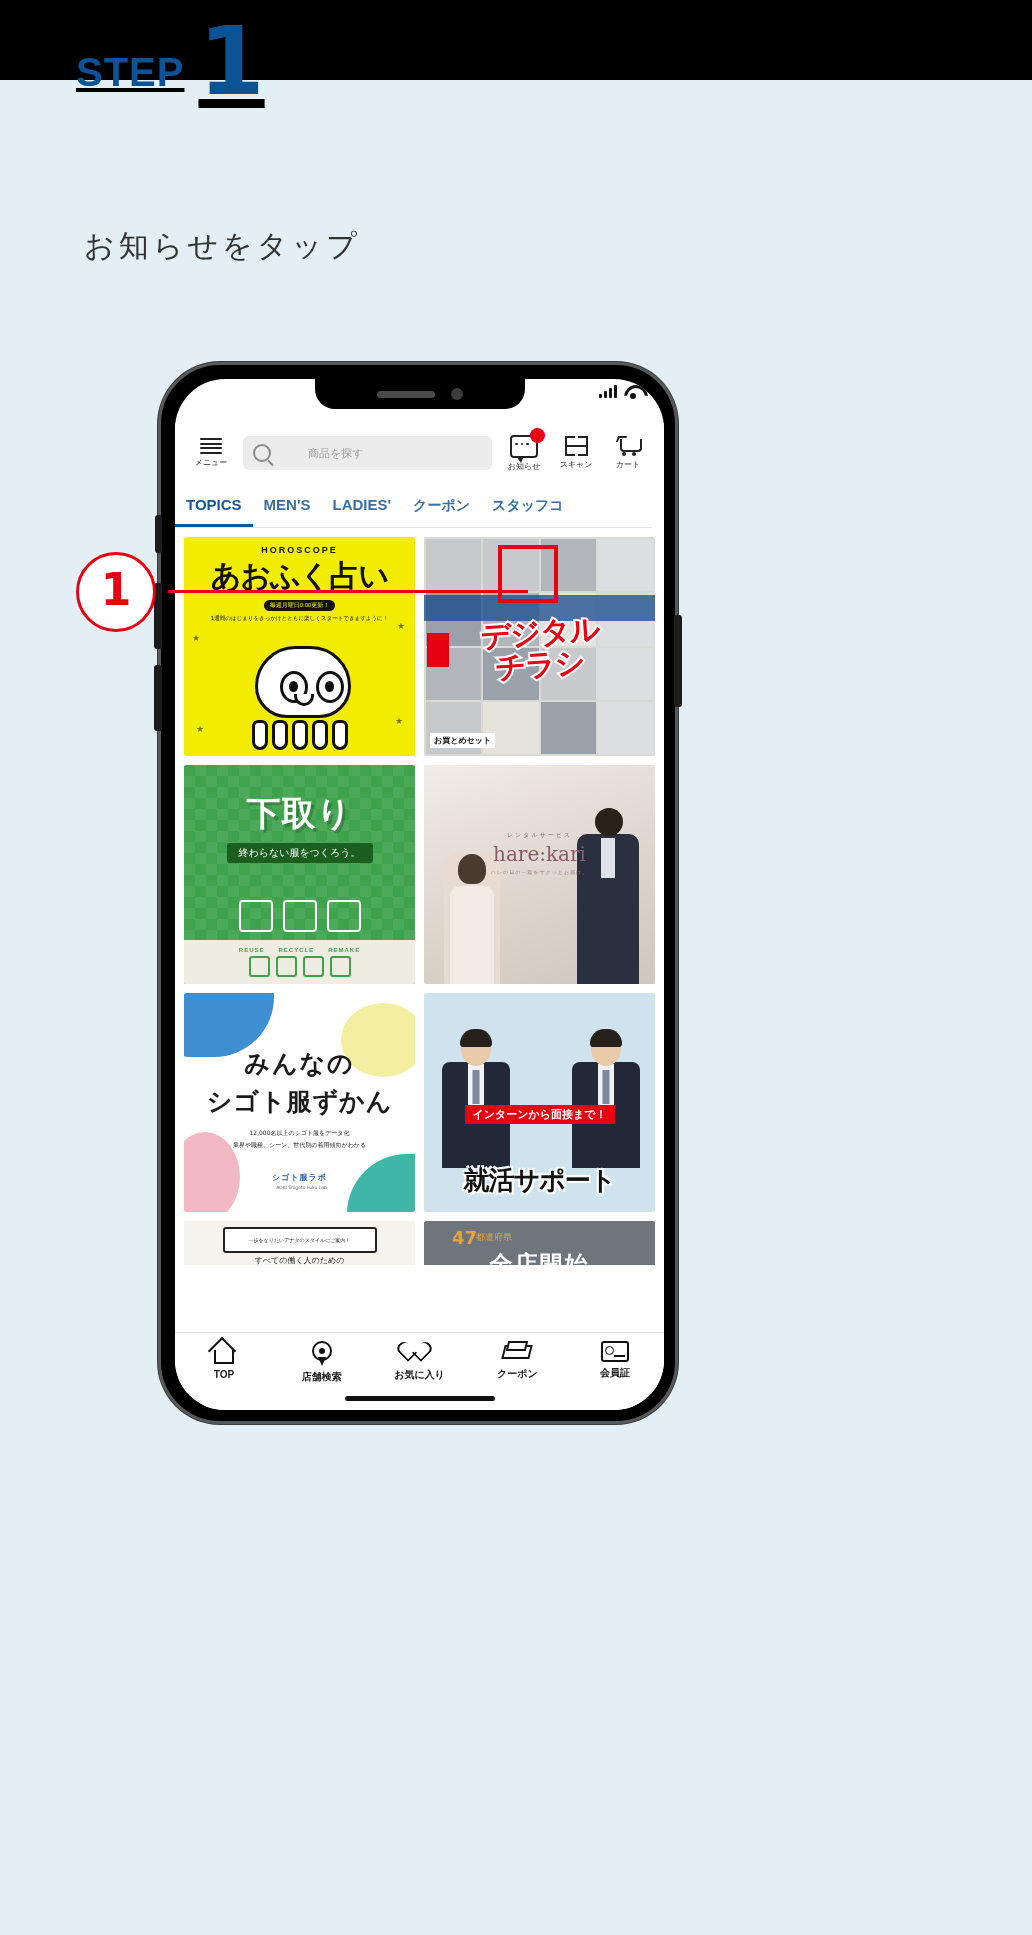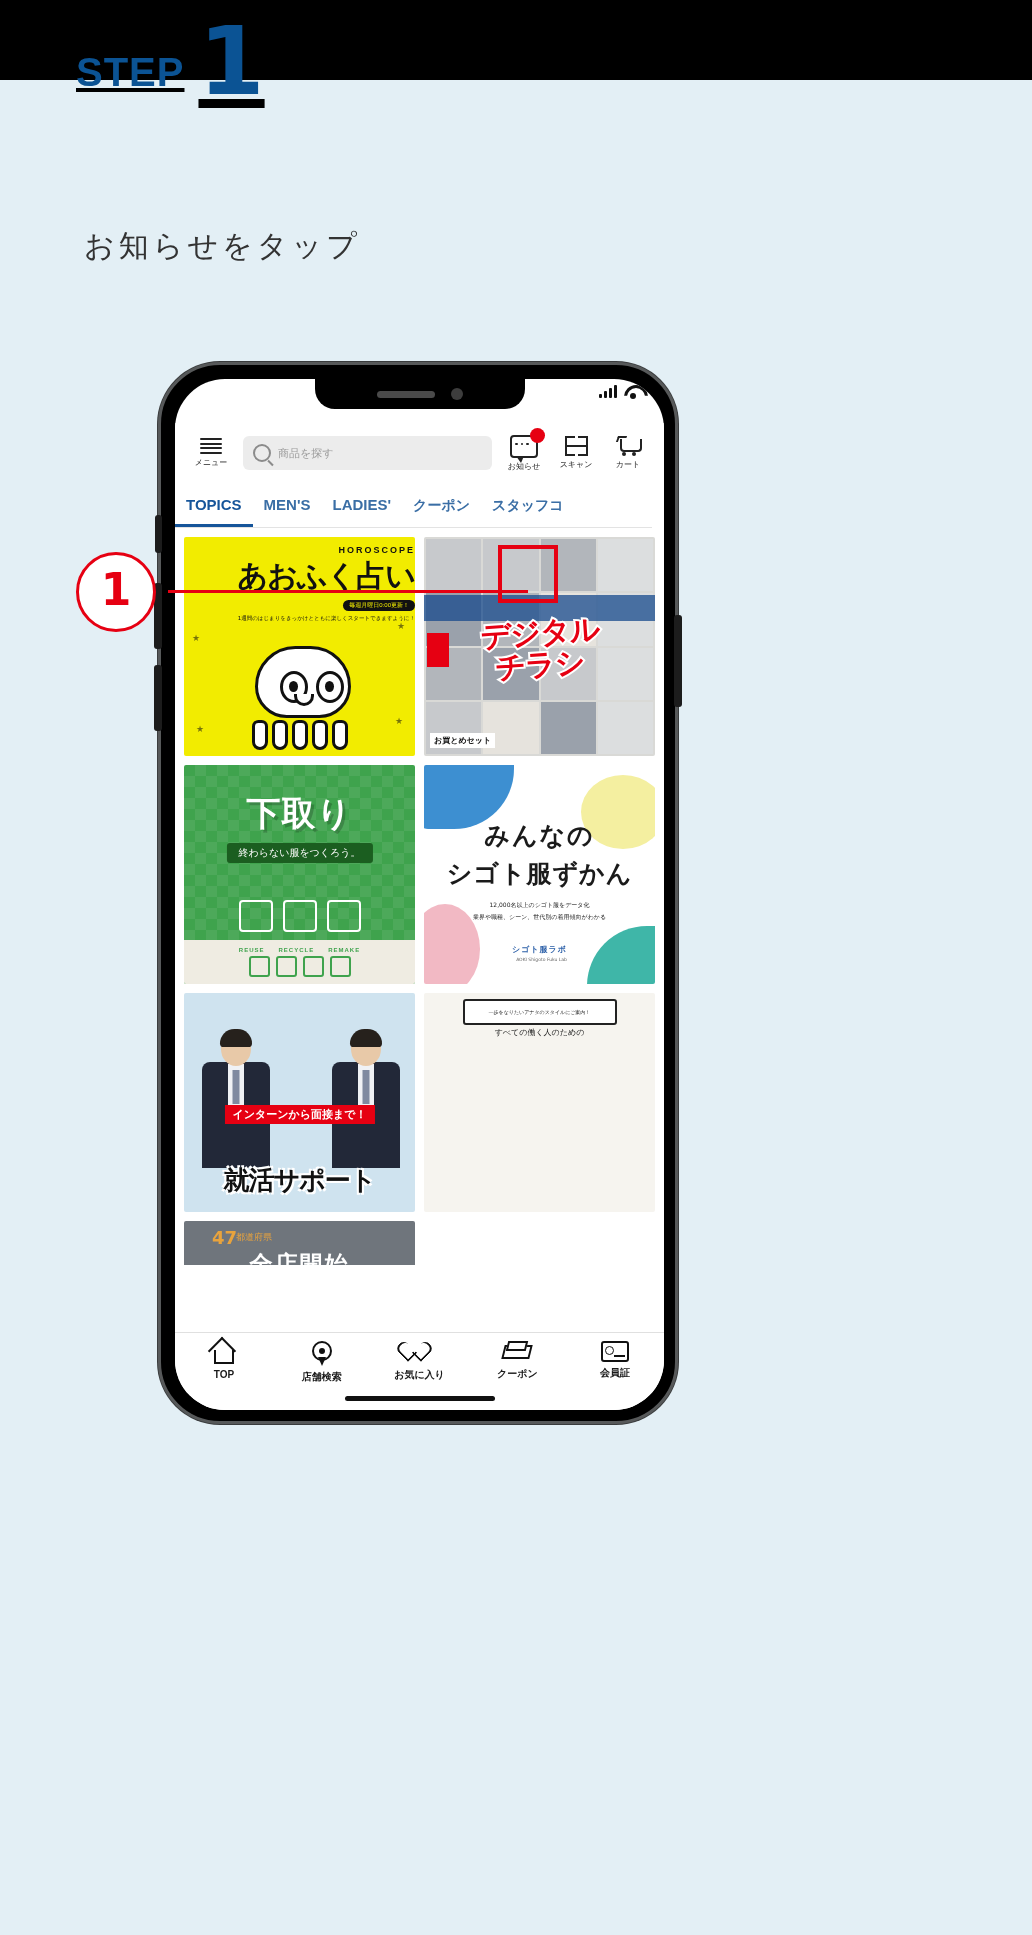--- a/index.html
+++ b/index.html
@@ -57,21 +57,21 @@
   
   .app-head{position:absolute;top:44px;left:0;width:489px;height:60px;display:flex;
             align-items:center;padding:0 10px;box-sizing:border-box;background:#fff;z-index:6;}
   .hicon{display:flex;flex-direction:column;align-items:center;justify-content:center;
          width:52px;flex:none;}
   .hicon .lbl{font-size:8px;color:#222;margin-top:3px;letter-spacing:0;
               font-family:"DejaVu Sans",sans-serif;white-space:nowrap;}
   .hamburger{width:22px;height:16px;display:flex;flex-direction:column;justify-content:space-between;}
   .hamburger i{display:block;height:2px;background:#222;border-radius:1px;}
   .searchbox{flex:1;height:34px;background:#ececec;border-radius:6px;margin:0 6px;
-             display:flex;align-items:center;padding:0 10px;box-sizing:border-box;}
+             display:flex;align-items:center;padding:0 10px;box-sizing:border-box;gap:30px;}
   .mag{width:14px;height:14px;border:2px solid #8b8b8b;border-radius:50%;position:relative;flex:none;}
   .mag:after{content:"";position:absolute;right:-5px;bottom:-4px;width:7px;height:2px;
              background:#8b8b8b;transform:rotate(45deg);}
   .searchbox .ph{font-size:11px;color:#9b9b9b;margin-left:7px;font-family:"DejaVu Sans",sans-serif;}
   .bubble{width:24px;height:19px;border:2px solid #222;border-radius:4px;position:relative;}
   .bubble:after{content:"";position:absolute;left:4px;bottom:-7px;width:0;height:0;
     border-left:5px solid transparent;border-right:3px solid transparent;border-top:7px solid #222;}
   .bubble .dots{position:absolute;left:3px;top:6px;display:flex;gap:3px;}
   .bubble .dots i{width:2.5px;height:2.5px;background:#222;border-radius:50%;display:block;}
   .badge{position:absolute;right:-7px;top:-7px;width:15px;height:15px;background:#e60012;
@@ -99,21 +99,21 @@
   .tab.jp{font-family:"DejaVu Sans",sans-serif;font-size:14px;}
   .tab.active{color:#16559a;border-bottom:3px solid #16559a;box-sizing:border-box;}
 
   
   .grid{position:absolute;top:149px;left:0;width:489px;height:737px;background:#fff;
         display:grid;grid-template-columns:1fr 1fr;gap:9px;padding:9px;box-sizing:border-box;
         overflow:hidden;z-index:4;}
   .tile{width:100%;height:219px;overflow:hidden;position:relative;border-radius:2px;}
 
   
-  .t1{background:#f2ec00;display:flex;flex-direction:column;align-items:flex-end;padding-top:8px;box-sizing:border-box;}
+  .t1{background:#f2ec00;display:flex;flex-direction:column;align-items:center;padding-top:8px;box-sizing:border-box;}
   .t1 .h{font-size:9px;font-weight:bold;color:#111;letter-spacing:2px;}
   .t1 .big{font-size:30px;font-weight:bold;color:#111;letter-spacing:-1px;margin-top:1px;
            font-family:"DejaVu Sans",sans-serif;}
   .t1 .sb{font-size:6px;color:#111;background:#111;color:#f2ec00;padding:1px 6px;border-radius:7px;margin-top:3px;}
   .t1 .sub{font-size:5.5px;color:#111;margin-top:4px;font-family:"DejaVu Sans",sans-serif;}
   .octo{position:absolute;bottom:6px;left:50%;transform:translateX(-50%);width:112px;height:104px;}
   .octo .head{position:absolute;left:11px;top:0;width:90px;height:66px;background:#fff;
               border:3px solid #111;border-radius:46px 46px 36px 36px;}
   .octo .eye{position:absolute;top:22px;width:22px;height:26px;background:#fff;border:3px solid #111;border-radius:50%;}
   .octo .eye.l{left:22px}.octo .eye.r{left:58px}
@@ -460,20 +460,36 @@
           </div>
           <div class="g">
               <i></i>
               <i></i>
               <i></i>
               <i></i>
             </div>
         </div>
       </div>
 
+      <div class="tile t4">
+        <div class="wall"></div>
+        <div class="p1">
+          <div class="hair"></div>
+            <div class="dress"></div>
+        </div>
+        <div class="p2">
+          <div class="hair"></div>
+            <div class="shirt"></div>
+        </div>
+        <div class="lbl">
+          <div class="s">レンタルサービス</div>
+          <div class="m">hare:kari</div>
+          <div class="t">ハレの日の一着をサクッとお届け。</div>
+        </div>
+      </div>
 
       <div class="tile t5">
         <div class="b1"></div>
         <div class="b2"></div>
         <div class="b3"></div>
         <div class="b4"></div>
         <div class="l1">みんなの</div>
         <div class="l2">シゴト服ずかん</div>
         <div class="d1">12,000名以上のシゴト服をデータ化</div>
         <div class="d2">業界や職種、シーン、世代別の着用傾向がわかる</div>

